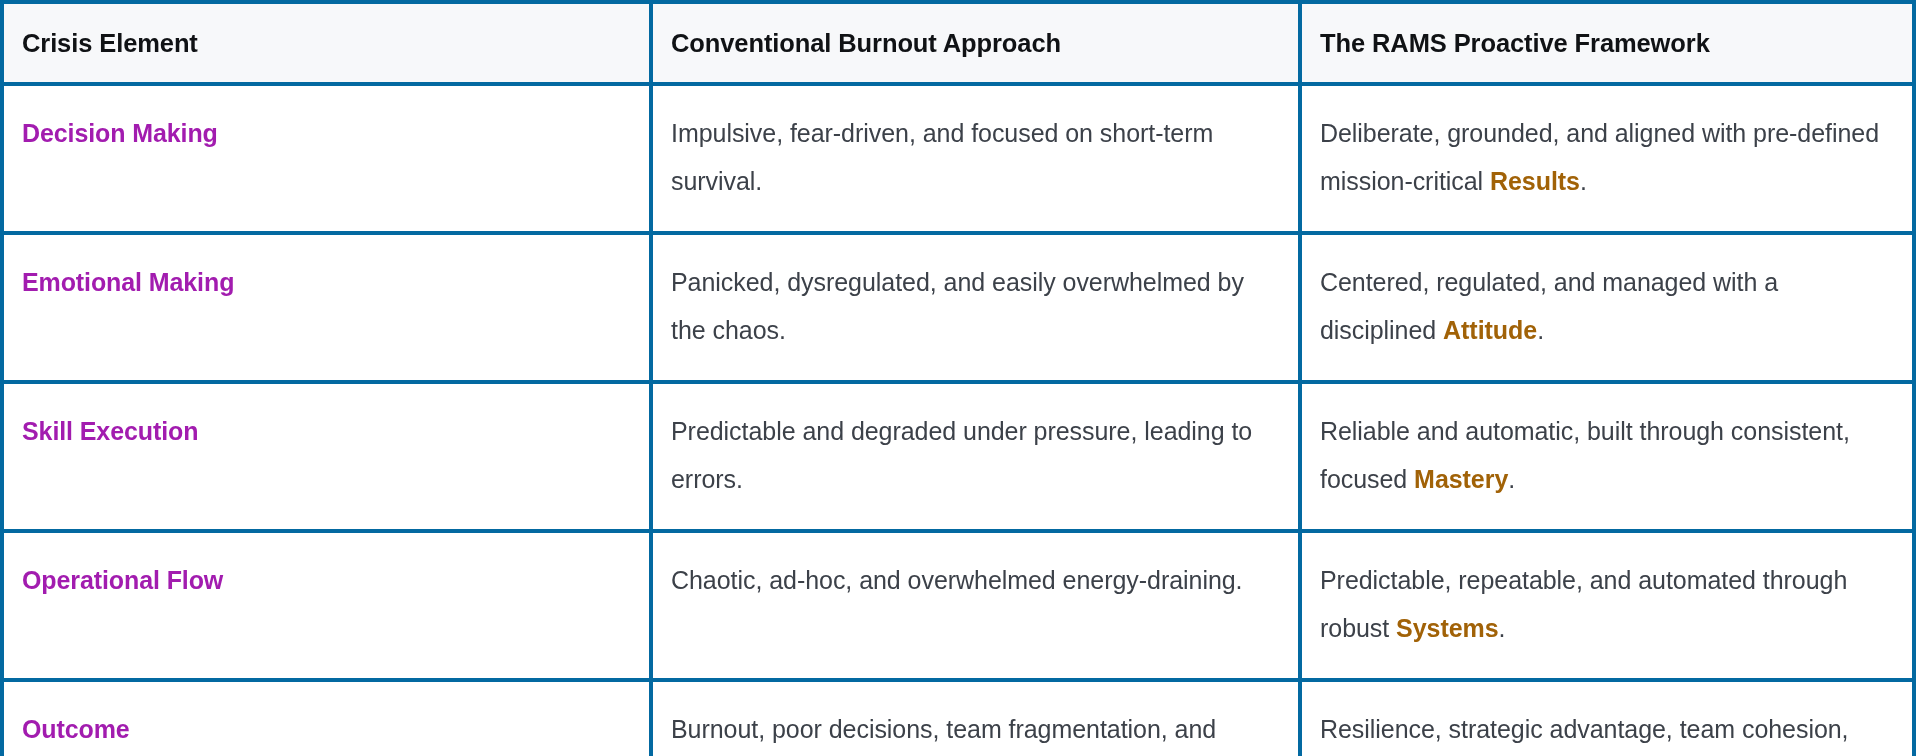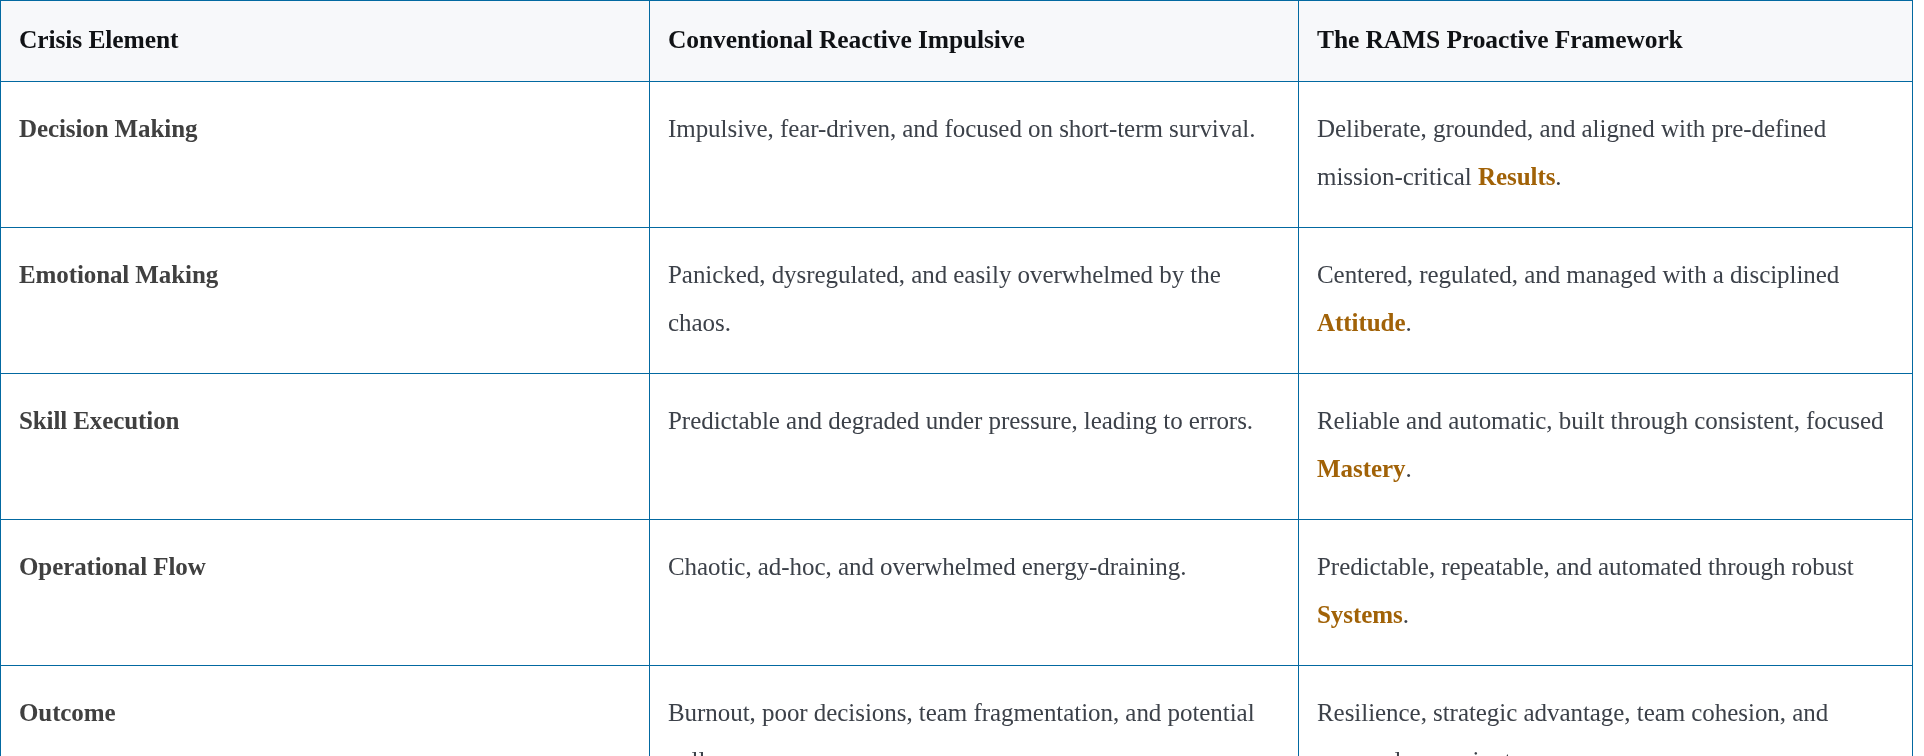--- a/index.html
+++ b/index.html
@@ -31,24 +31,23 @@
     margin: 0;
     background: #ffffff;
   }
 
   col.col-element    { width: 649px; }
   col.col-reactive   { width: 649px; }
   col.col-framework  { width: 614px; }
 
   table.comparison-table th,
   table.comparison-table td {
-    border: 1px solid #0369a1;
+    border: 4px solid #0369a1;
     vertical-align: top;
     text-align: left;
-    font-family: Liberation Serif, serif;
   }
 
   table.comparison-table thead th {
     background: #f7f8fa;
     color: #101215;
     font-size: 25.5px;
     font-weight: bold;
     line-height: 1.35;
     letter-spacing: -0.1px;
     padding: 22px 18px 22px 18px;
@@ -59,21 +58,21 @@
     background: #ffffff;
     font-size: 25px;
     line-height: 48px;
     padding: 23px 18px 26px 18px;
     color: #3c4149;
     font-weight: normal;
     letter-spacing: -0.05px;
   }
 
   table.comparison-table tbody td.cell-element {
-    color: #404040;
+    color: #a21caf;
     font-weight: bold;
     letter-spacing: -0.1px;
     margin-left: 48px;
   }
 
   table.comparison-table tbody td .emph {
     font-weight: bold;
     color: #a16207;
   }
 
@@ -87,21 +86,21 @@
 <div class="table-wrap">
   <table class="comparison-table">
     <colgroup>
       <col class="col-element">
       <col class="col-reactive">
       <col class="col-framework">
     </colgroup>
     <thead>
       <tr>
         <th>Crisis Element</th>
-        <th>Conventional Reactive Impulsive</th>
+        <th>Conventional Burnout Approach</th>
         <th>The RAMS Proactive Framework</th>
       </tr>
     </thead>
     <tbody>
 
       <tr>
         <td class="cell-element">Decision Making</td>
         <td class="cell-reactive">Impulsive, fear-driven, and focused on short-term survival.</td>
         <td class="cell-framework"><span>Deliberate, grounded, and aligned with pre-defined mission-critical </span><span class="emph">Results</span><span>.</span></td>
       </tr>

